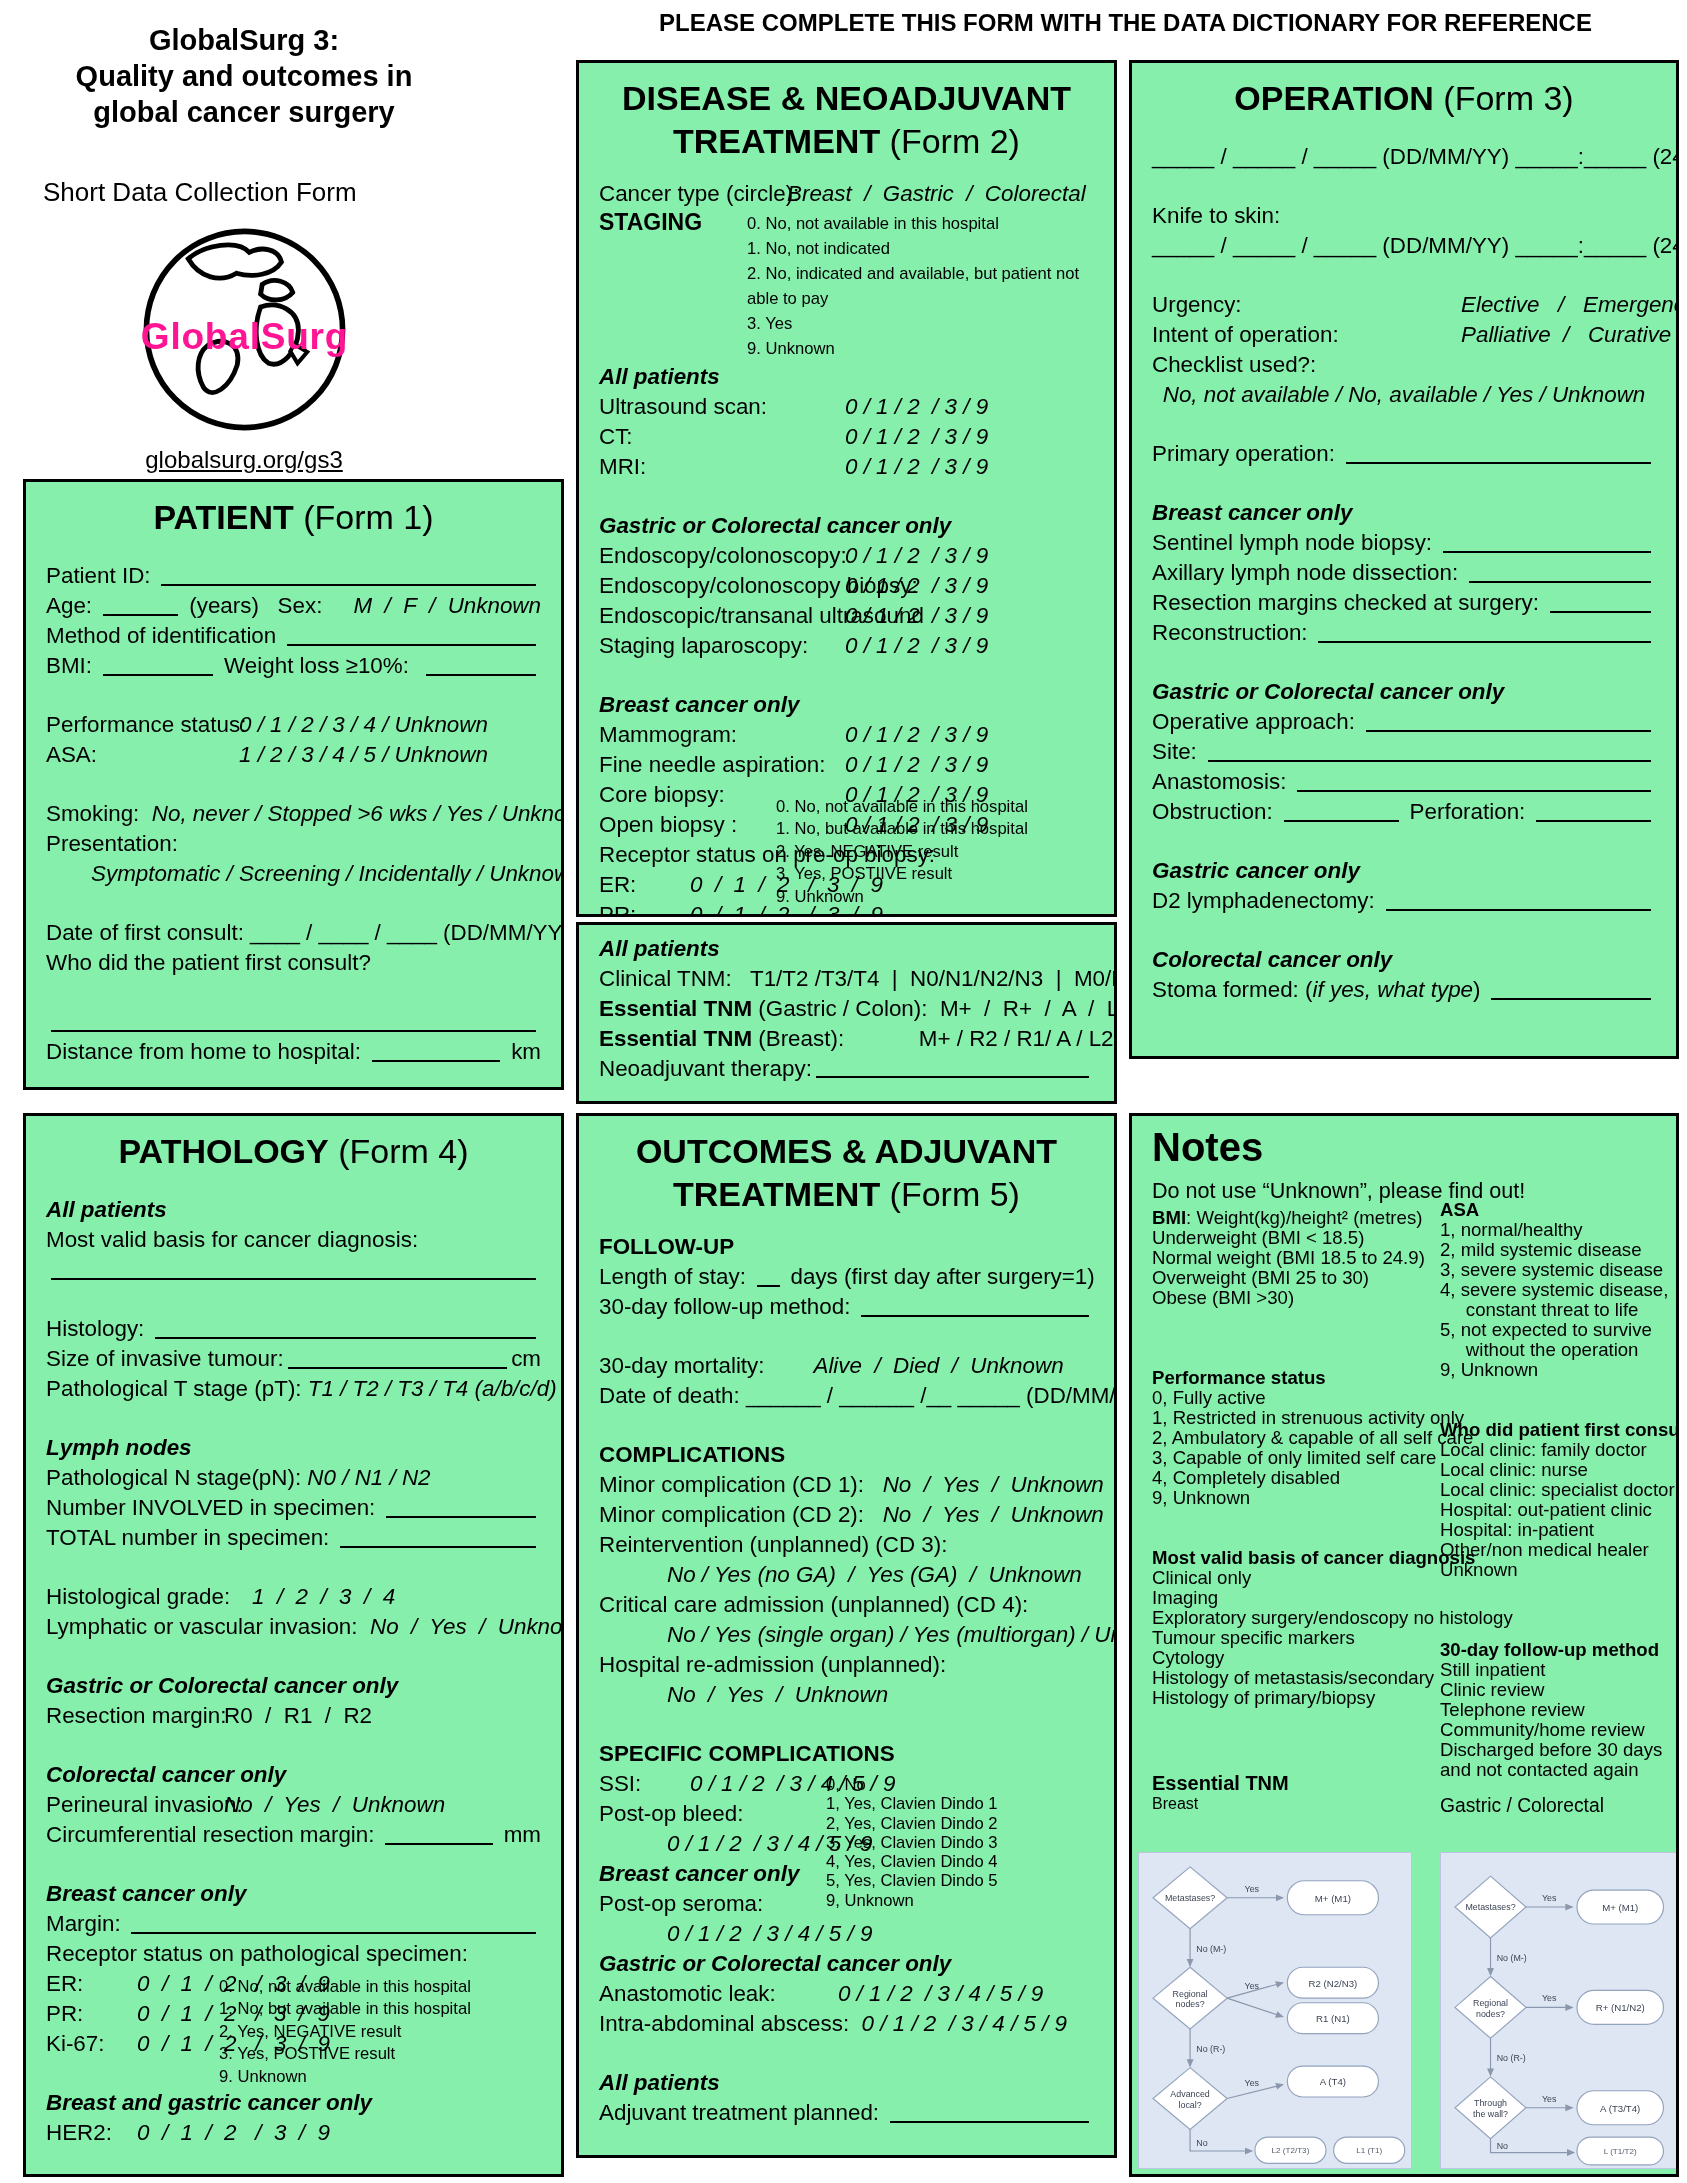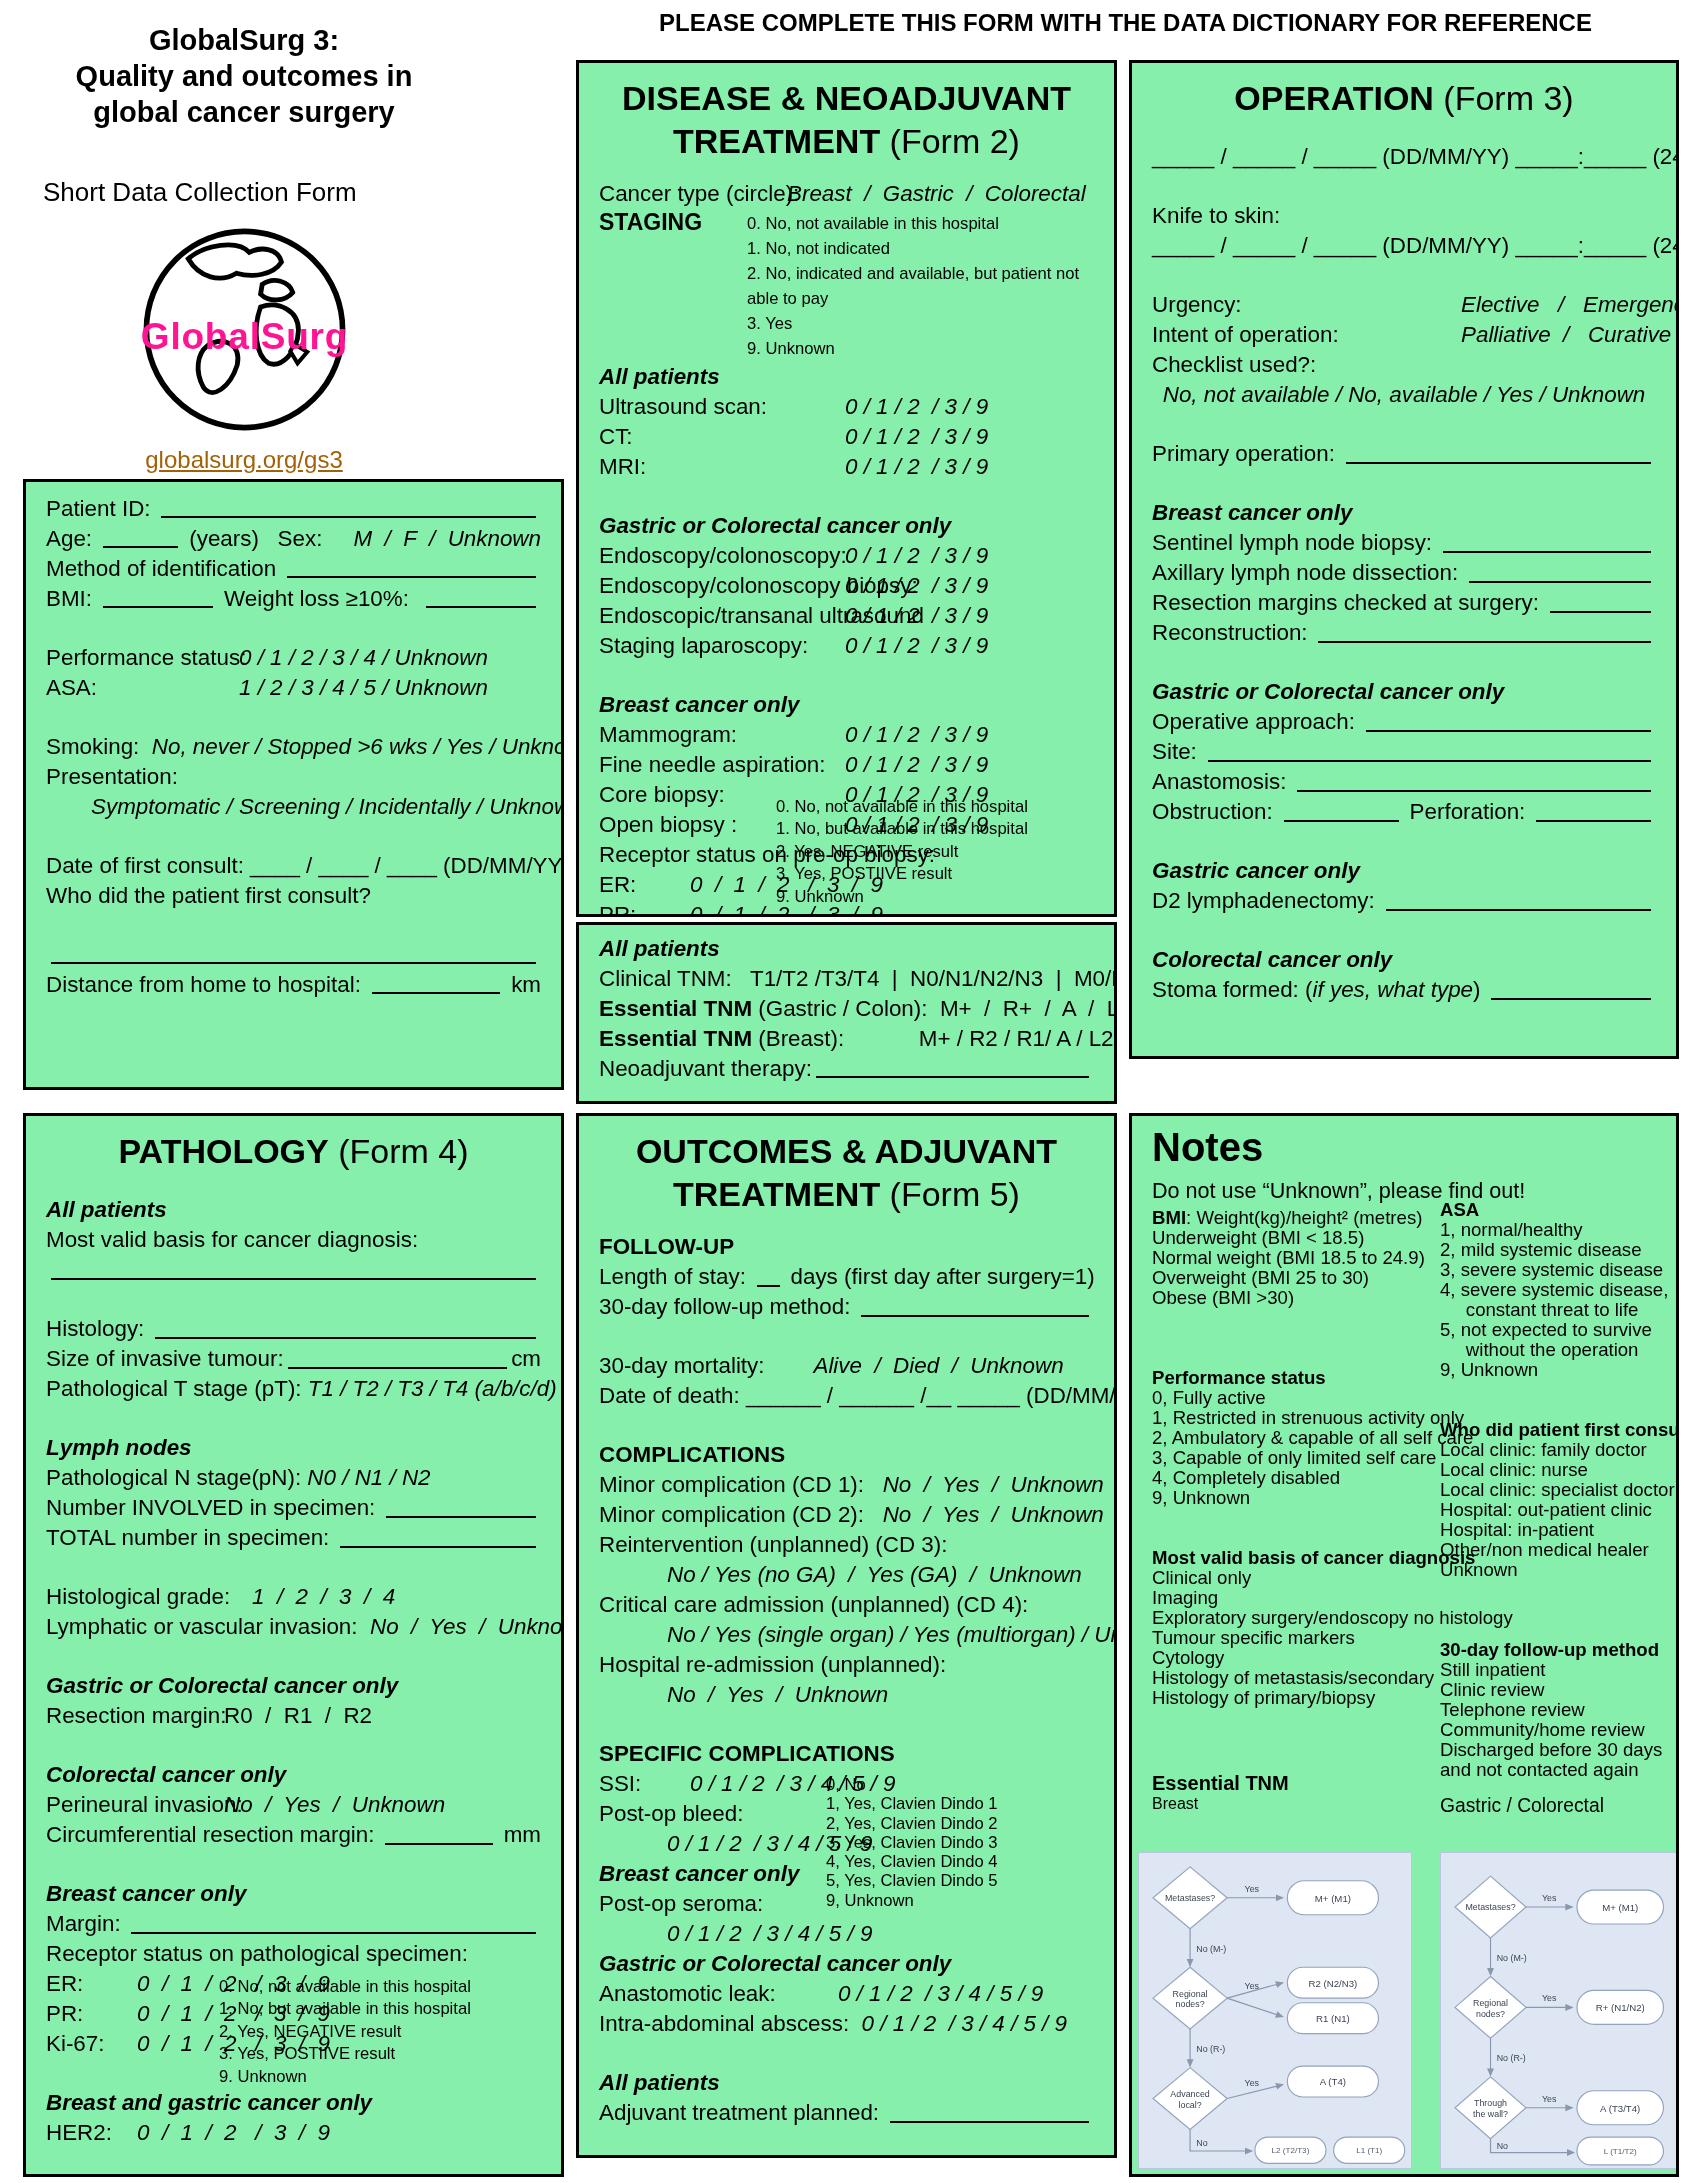--- a/index.html
+++ b/index.html
@@ -9,21 +9,21 @@
        font-size:24px;font-weight:bold;}
   
   .mast{position:absolute;left:43px;top:21.6px;width:402px;height:472px;}
   .m-title{position:absolute;top:0;width:100%;text-align:center;font-size:29px;font-weight:bold;line-height:36px;}
   .m-sub{position:absolute;top:155px;width:100%;text-align:left;font-size:26px;font-weight:normal;}
   .globe{position:absolute;top:203px;left:97px;width:209px;height:209px;}
   .globe svg{position:absolute;left:0;top:0;}
   .logo-txt{position:absolute;top:91px;left:50%;transform:translateX(-50%);
             font-size:37px;font-weight:bold;color:#ff1493;white-space:pre;letter-spacing:0.8px;}
   .m-link{position:absolute;top:424px;width:100%;text-align:center;font-size:24px;}
-  .m-link a{color:#a16207;text-decoration:underline;cursor:pointer;}
+  .m-link a{color:#000000;text-decoration:underline;cursor:pointer;}
   
   .box{position:absolute;background:#86efac;border:3.1px solid #000;box-sizing:border-box;
        padding:10.8px 20px;overflow:hidden;}
   .btitle{text-align:center;font-size:34px;line-height:43px;margin:3.1px 0 21.6px;}
   .btitle .tb{font-weight:bold;}
   .btitle.two{margin-bottom:15.5px;}
   
   .row{position:relative;display:flex;align-items:flex-end;min-height:30px;
        font-size:22.4px;line-height:29px;}
   .row span{white-space:pre;}
@@ -104,20 +104,21 @@
         <path d="M192,148 l16,10 -12,14 -9,-15 Z" fill="#fff" stroke="#000" stroke-width="5"></path>
       </svg>
       <div class="logo-txt">GlobalSurg</div>
     </div>
     <div class="m-link">
       <a>globalsurg.org/gs3</a>
     </div>
   </div>
 
   <div class="box f1" id="f1">
+    <div class="btitle"><b class="tb">PATIENT</b><span> (Form 1)</span></div>
     <div>
         <div class="row">
           <span class="lbl">Patient ID: </span>
           <span class="fill"></span>
         </div>
         <div class="row">
           <span class="lbl">Age: </span>
           <span class="fill"></span>
           <span class="lbl"> (years)   Sex:     </span>
           <span class="opt">M  /  F  /  Unknown</span>

